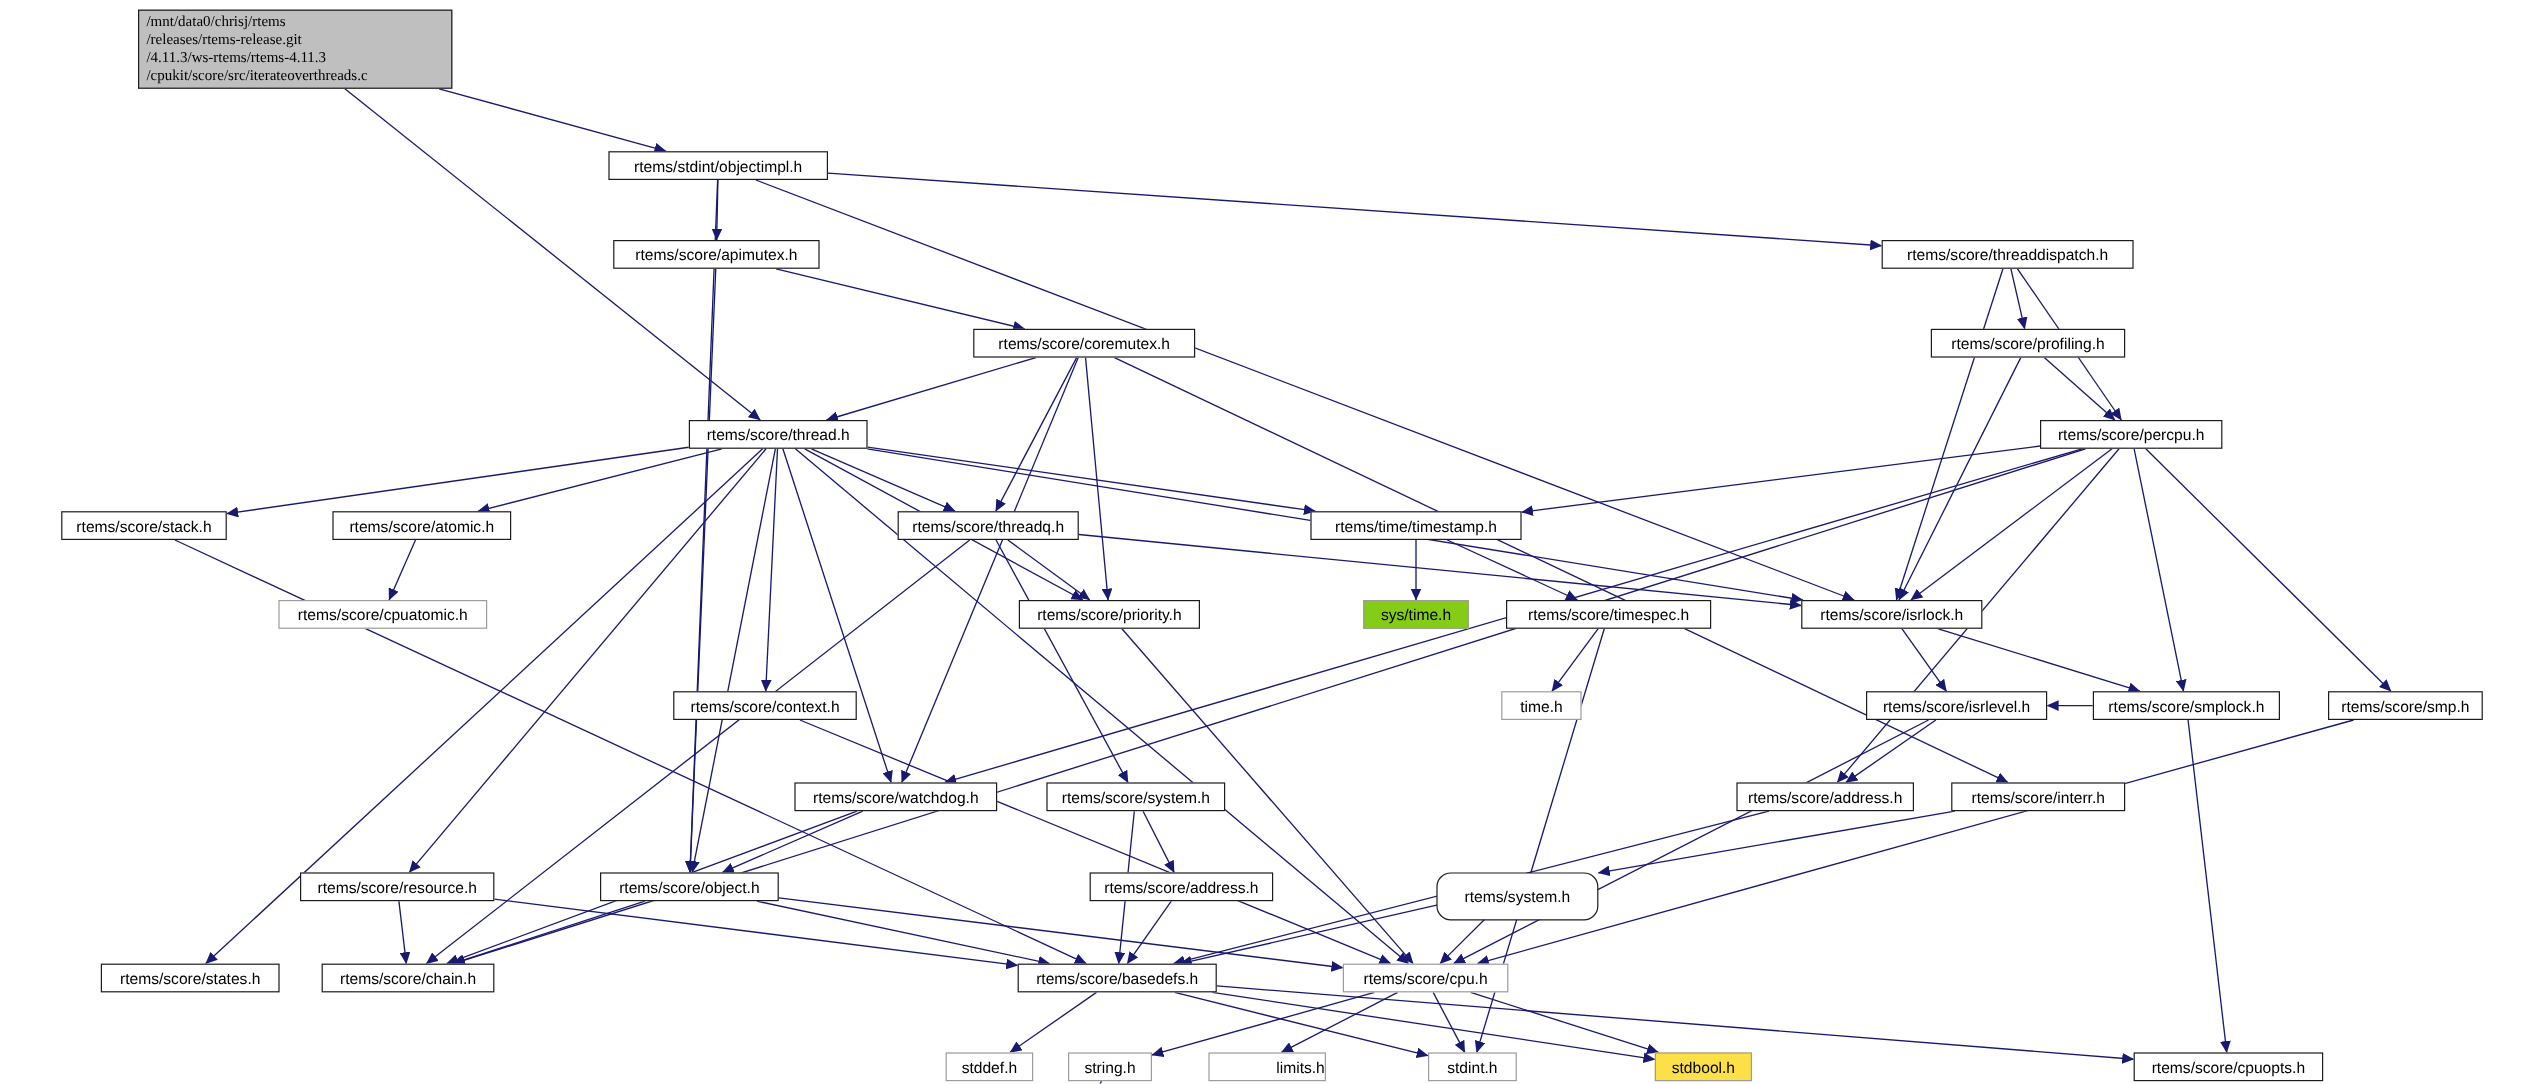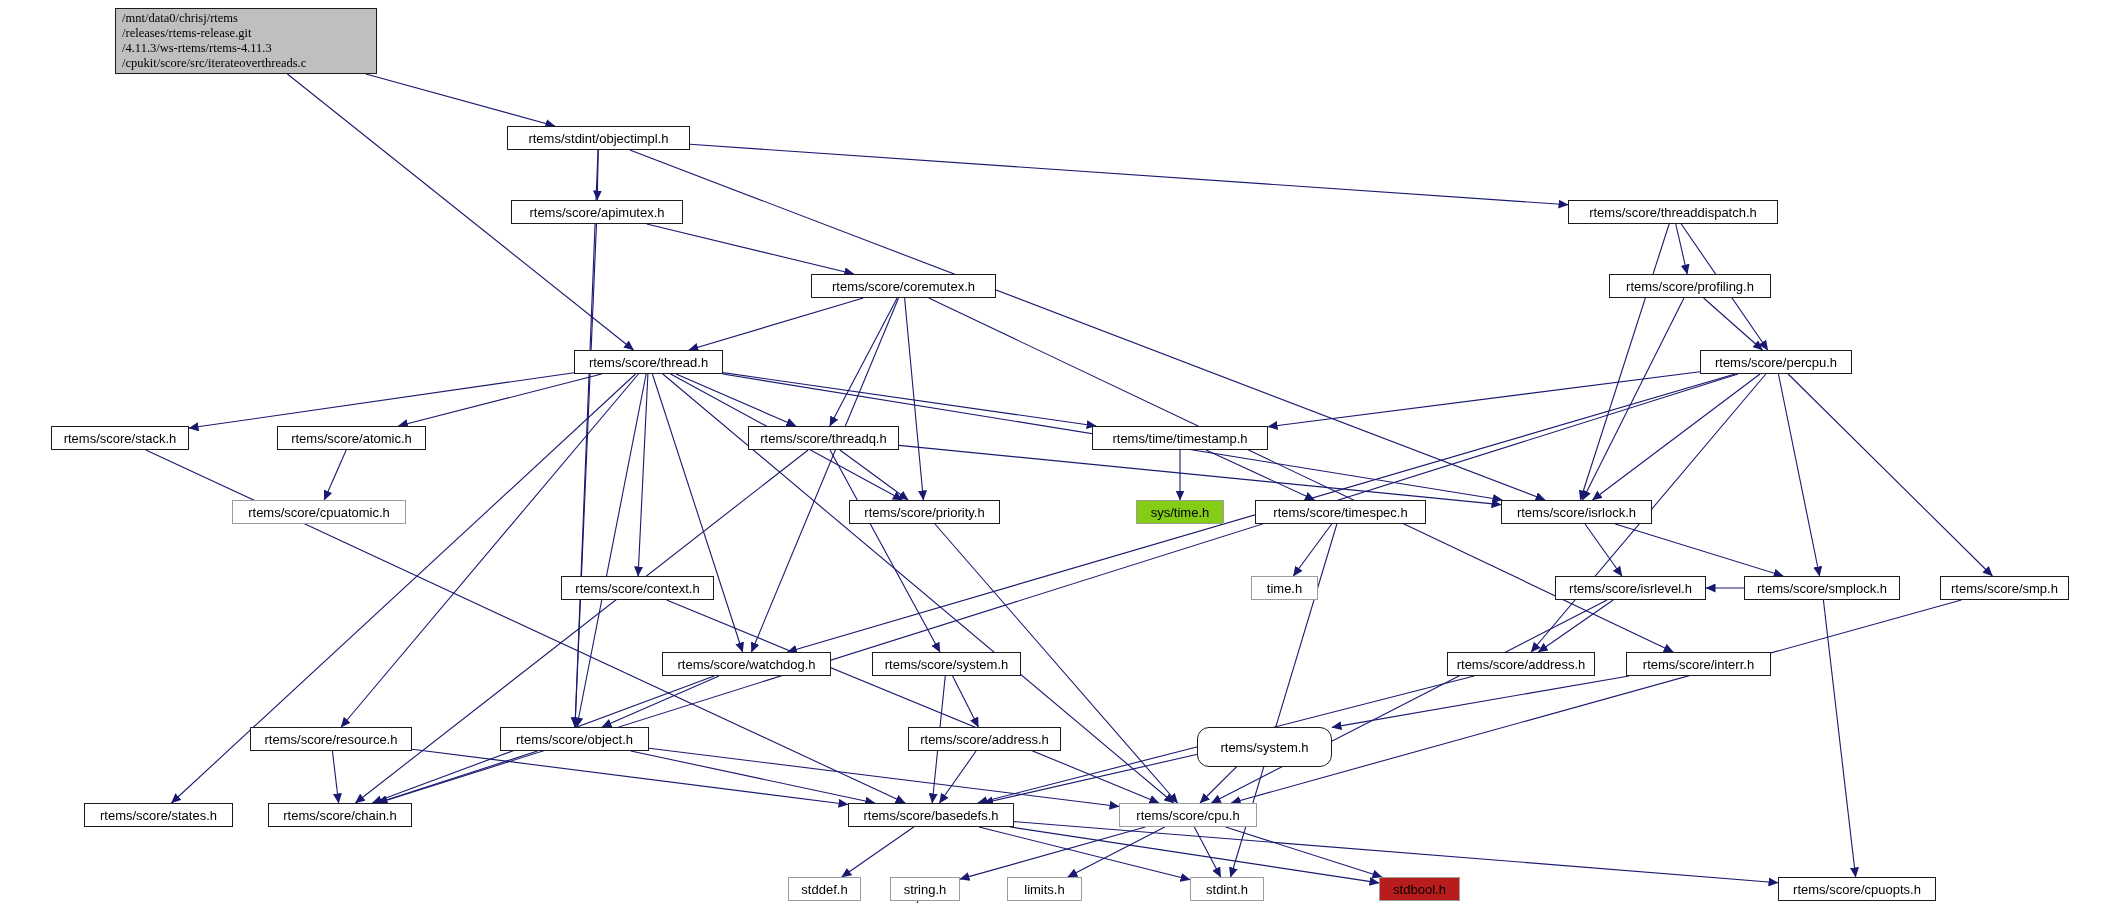--- a/index.html
+++ b/index.html
@@ -217,26 +217,26 @@
       </div>
       <div class="node external" style="left: 1119px; top: 803px; width: 138px; height: 24px; background: rgb(255, 255, 255); border-color: rgb(156, 156, 156);">
         <div>rtems/score/cpu.h</div>
       </div>
       <div class="node external" style="left: 788px; top: 877px; width: 73px; height: 24px; background: rgb(255, 255, 255); border-color: rgb(156, 156, 156);">
         <div>stddef.h</div>
       </div>
       <div class="node external" style="left: 890px; top: 877px; width: 70px; height: 24px; background: rgb(255, 255, 255); border-color: rgb(156, 156, 156);">
         <div>string.h</div>
       </div>
-      <div class="node external" style="left: 1007px; top: 877px; width: 75px; height: 24px; background: rgb(255, 255, 255); border-color: rgb(156, 156, 156);">
+      <div class="node external" style="left: 1007px; top: 877px; width: 98px; height: 24px; background: rgb(255, 255, 255); border-color: rgb(156, 156, 156); align-items: flex-end;">
         <div>limits.h</div>
       </div>
       <div class="node external" style="left: 1190px; top: 877px; width: 74px; height: 24px; background: rgb(255, 255, 255); border-color: rgb(156, 156, 156);">
         <div>stdint.h</div>
       </div>
-      <div class="node external" style="left: 1379px; top: 877px; width: 81px; height: 24px; background: #b91c1c; border-color: rgb(156, 156, 156);">
+      <div class="node external" style="left: 1379px; top: 877px; width: 81px; height: 24px; background: #fde047; border-color: rgb(156, 156, 156);">
         <div>stdbool.h</div>
       </div>
       <div class="node internal" style="left: 1778px; top: 877px; width: 158px; height: 24px; background: rgb(255, 255, 255); border-color: rgb(28, 28, 28);">
         <div>rtems/score/cpuopts.h</div>
       </div>
     </div>
 </div>
 
 </body></html>

